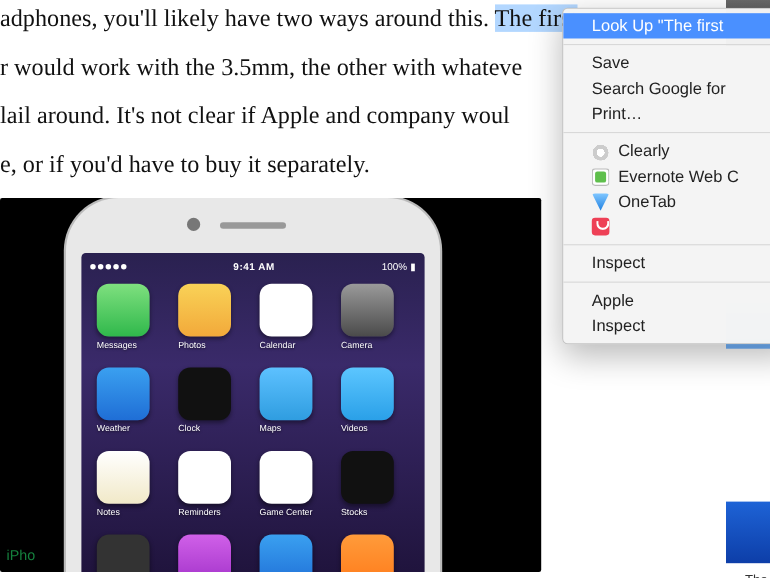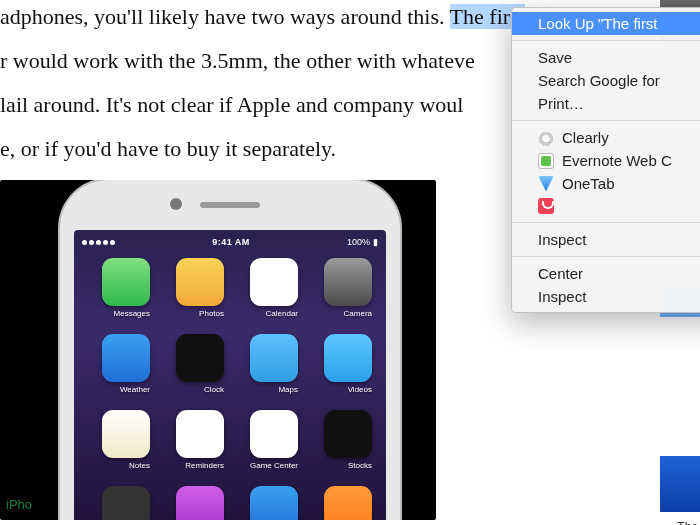--- a/index.html
+++ b/index.html
@@ -1,31 +1,31 @@
 <!DOCTYPE html>
 <html><head>
 <meta charset="utf-8">
 <style>
   html,body{margin:0;padding:0;width:700px;height:525px;overflow:hidden;font-family:Georgia,'Times New Roman',serif;background:#fff;color:#111}
   .article{padding:0 0 0 0;font-size:22px;line-height:1.55}
   .article p{margin:0 0 10px 0}
   .sel{background:#b3d7ff}
-  .photo{margin-top:14px;position:relative;background:#000;width:436px;height:340px;border-radius:2px;overflow:hidden}
+  .photo{margin-top:14px;position:relative;background:#000;width:492px;height:340px;border-radius:2px;overflow:hidden}
   
   .phone{position:absolute;left:60px;top:0;width:340px;height:640px;background:#e8e8e8;border-radius:48px;box-shadow:0 0 0 2px #bbb, 0 4px 30px rgba(0,0,0,.6)}
   .phone .notch-top{position:absolute;top:22px;left:50%;transform:translateX(-50%);width:60px;height:6px;background:#999;border-radius:3px}
   .phone .cam{position:absolute;top:18px;left:calc(50% - 60px);width:12px;height:12px;background:#777;border-radius:50%}
   .screen{position:absolute;top:50px;left:14px;right:14px;height:510px;background:linear-gradient(180deg,#2a2150 0%,#3a2a6a 20%,#1a0f33 65%,#120a26 100%);border-radius:4px;overflow:hidden}
   .status{position:absolute;top:4px;left:0;right:0;height:16px;display:flex;justify-content:space-between;align-items:center;font:9px -apple-system,Helvetica;color:#fff;padding:0 8px}
   .status .sig{display:flex;gap:2px}
   .status .sig i{width:5px;height:5px;border-radius:50%;background:#fff}
   .status .time{font-weight:600;letter-spacing:.5px}
   .status .bat{display:flex;align-items:flex-start;gap:3px}
   .grid{position:absolute;top:28px;left:0;right:0;padding:0 14px;display:grid;grid-template-columns:repeat(4,1fr);gap:16px 12px}
-  .app{display:flex;flex-direction:column;align-items:flex-end;gap:3px}
+  .app{display:flex;flex-direction:column;align-items:flex-start;gap:3px}
   .app .ico{width:48px;height:48px;border-radius:11px;box-shadow:0 2px 4px rgba(0,0,0,.4)}
   .app span{font:8px -apple-system,Helvetica;color:#fff;white-space:nowrap;text-shadow:0 1px 2px rgba(0,0,0,.6)}
   .tag{position:absolute;left:6px;bottom:8px;color:#15803d;font:13px -apple-system,Helvetica}
   
   .rail{position:absolute;right:0;top:0;width:40px;height:525px}
   .rail .th{position:absolute;right:0;width:40px;height:42px}
   .rail .t1{top:0;background:linear-gradient(180deg,#6a6a6a,#3a3a3a)}
   .rail .t2{top:275px;background:linear-gradient(180deg,#bde0ff,#6fb3ff)}
   .rail .t3{top:456px;background:linear-gradient(180deg,#1e63d6,#0d3ea8);height:56px}
   .rail .txt{position:absolute;right:2px;top:520px;font:12px Helvetica;color:#333}
@@ -193,18 +193,18 @@
     </div>
   <div class="item">
       <i class="mi pocket"></i>
     </div>
   <div class="sep"></div>
   <div class="item">
       <span>Inspect</span>
     </div>
   <div class="sep"></div>
   <div class="item sub">
-      <span>Center</span>
+      <span>Apple</span>
     </div>
   <div class="item sub">
       <span>Inspect</span>
     </div>
 </div>
 
 </body></html>

